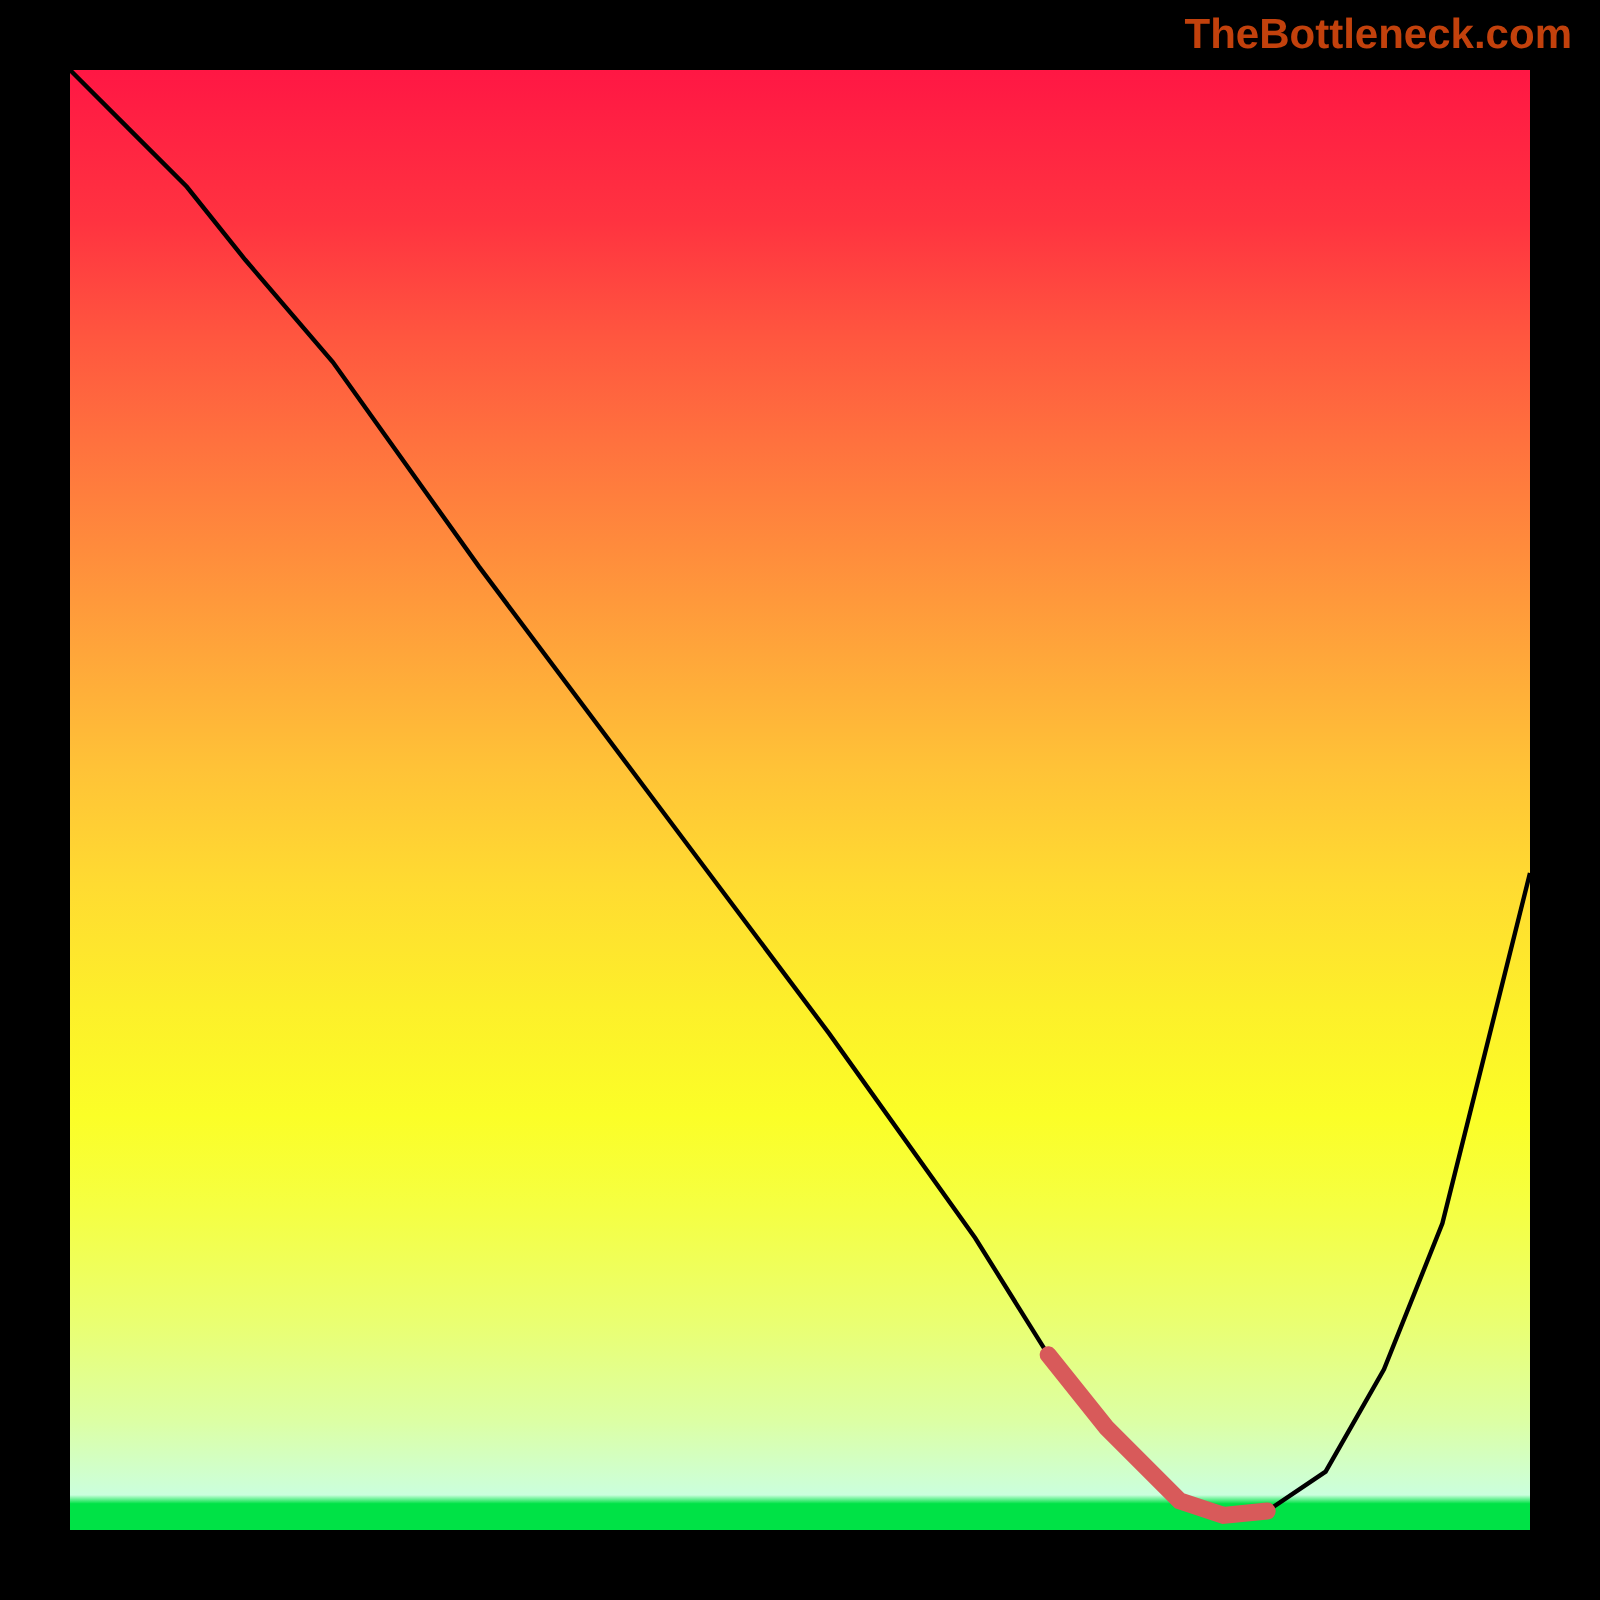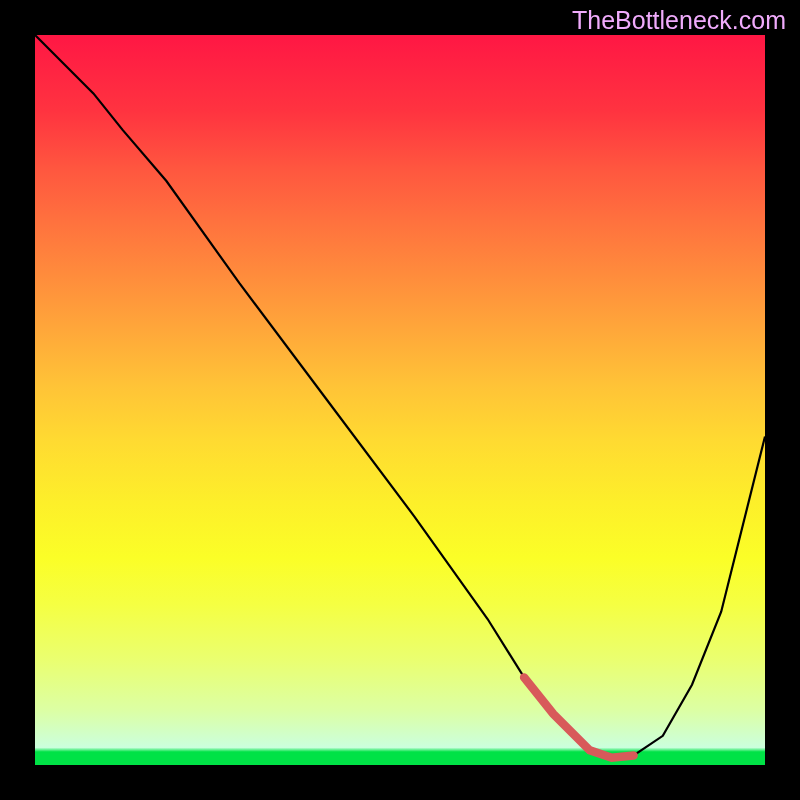--- a/index.html
+++ b/index.html
@@ -1,16 +1,16 @@
 <!DOCTYPE html>
 <html><head>
 <meta charset="utf-8">
 <style>
 body{margin:0;background:#000;width:800px;height:800px;position:relative;font-family:Arial,sans-serif}
-.attribution{position:absolute;right:14px;top:6px;color:#f0abfc;font-size:25px;font-weight:normal}
+.attribution{position:absolute;right:14px;top:6px;color:#c2410c;font-size:21px;font-weight:bold}
 .plot{position:absolute;left:35px;top:35px;width:730px;height:730px}
 .gradient{width:730px;height:730px;background:linear-gradient(to bottom,
  #ff1744 0%, #ff3340 10.4%, #ff563f 18.2%, #ff713e 25.4%, #ff8b3c 32.6%,
  #ffa63a 40.0%, #ffc237 47.7%, #ffdb31 55.8%, #fdef2a 64.0%, #fbfe27 71.6%,
  #f5ff42 77.9%, #eaff70 85.6%, #dcffa4 92.5%, #cbffdd 97.6%, #00e246 98.2%,
  #00e246 100%)}
 svg{position:absolute;left:0;top:0;width:730px;height:730px}
 path{stroke:#000;stroke-width:2.2;fill:none}
 path.accent{stroke:#d85a5a;stroke-width:8.5;stroke-linecap:round}
 </style>

